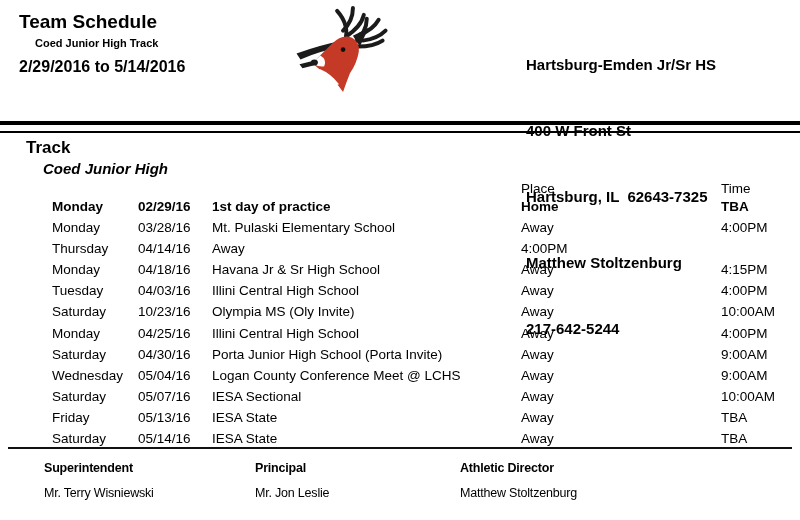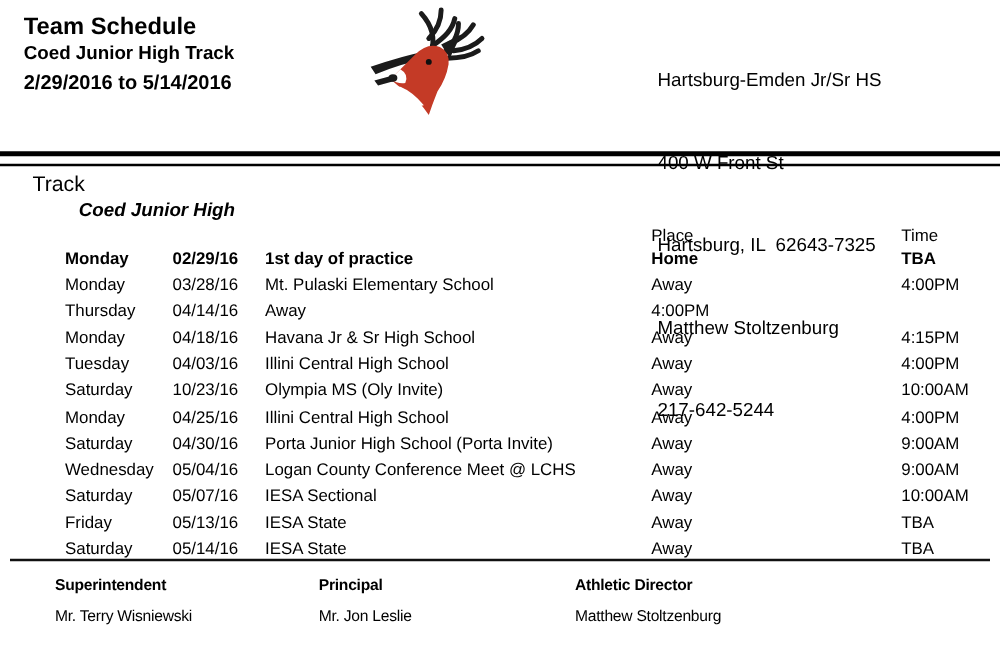--- a/index.html
+++ b/index.html
@@ -4,34 +4,34 @@
 <style>
   html,body{margin:0;padding:0;background:#ffffff;}
   .page{
     position:relative;width:800px;height:520px;background:#fff;
     font-family:"Liberation Sans","DejaVu Sans",sans-serif;color:#000;
     overflow:hidden;
   }
   
   .hdr-left{position:absolute;left:19px;top:10px;}
   .hdr-title{font-size:19px;font-weight:bold;line-height:23px;margin:0;}
-  .hdr-sub{font-size:15px;font-weight:bold;line-height:20px;}
+  .hdr-sub{font-size:11px;font-weight:bold;line-height:20px;margin-left:16px;}
   .hdr-range{font-size:16px;font-weight:bold;margin-top:5px;}
   .logo-wrap{position:absolute;left:292px;top:4px;width:108px;height:94px;}
   .hdr-right{
     position:absolute;left:526px;top:10px;
-    font-size:15px;font-weight:normal;line-height:22px;white-space:pre;
+    font-size:15px;font-weight:bold;line-height:22px;white-space:pre;
   }
   
   .rule-thick{position:absolute;left:0;top:121px;width:800px;height:4px;background:#000;}
   .rule-thin{position:absolute;left:0;top:131px;width:800px;height:2px;background:#000;}
   .rule-bottom{position:absolute;left:8px;top:447px;width:784px;height:2px;background:#111;}
   
-  .sec-title{position:absolute;left:26px;top:138px;font-size:17px;font-weight:normal;}
-  .sec-sub{position:absolute;left:43px;top:160px;font-size:15px;font-weight:bold;font-style:italic;margin-left:20px;}
+  .sec-title{position:absolute;left:26px;top:138px;font-size:17px;font-weight:bold;}
+  .sec-sub{position:absolute;left:43px;top:160px;font-size:15px;font-weight:bold;font-style:italic;}
   
   .sched{position:absolute;left:0;top:182px;width:800px;}
   .grid-row{
     display:grid;margin-left:52px;
     grid-template-columns:86px 74px 309px 200px 1fr;
     font-size:13.5px;
   }
   .thead{height:14px;line-height:14px;font-weight:normal;}
   .row{height:21.1px;line-height:21.1px;}
   .row.bold{font-weight:bold;}

